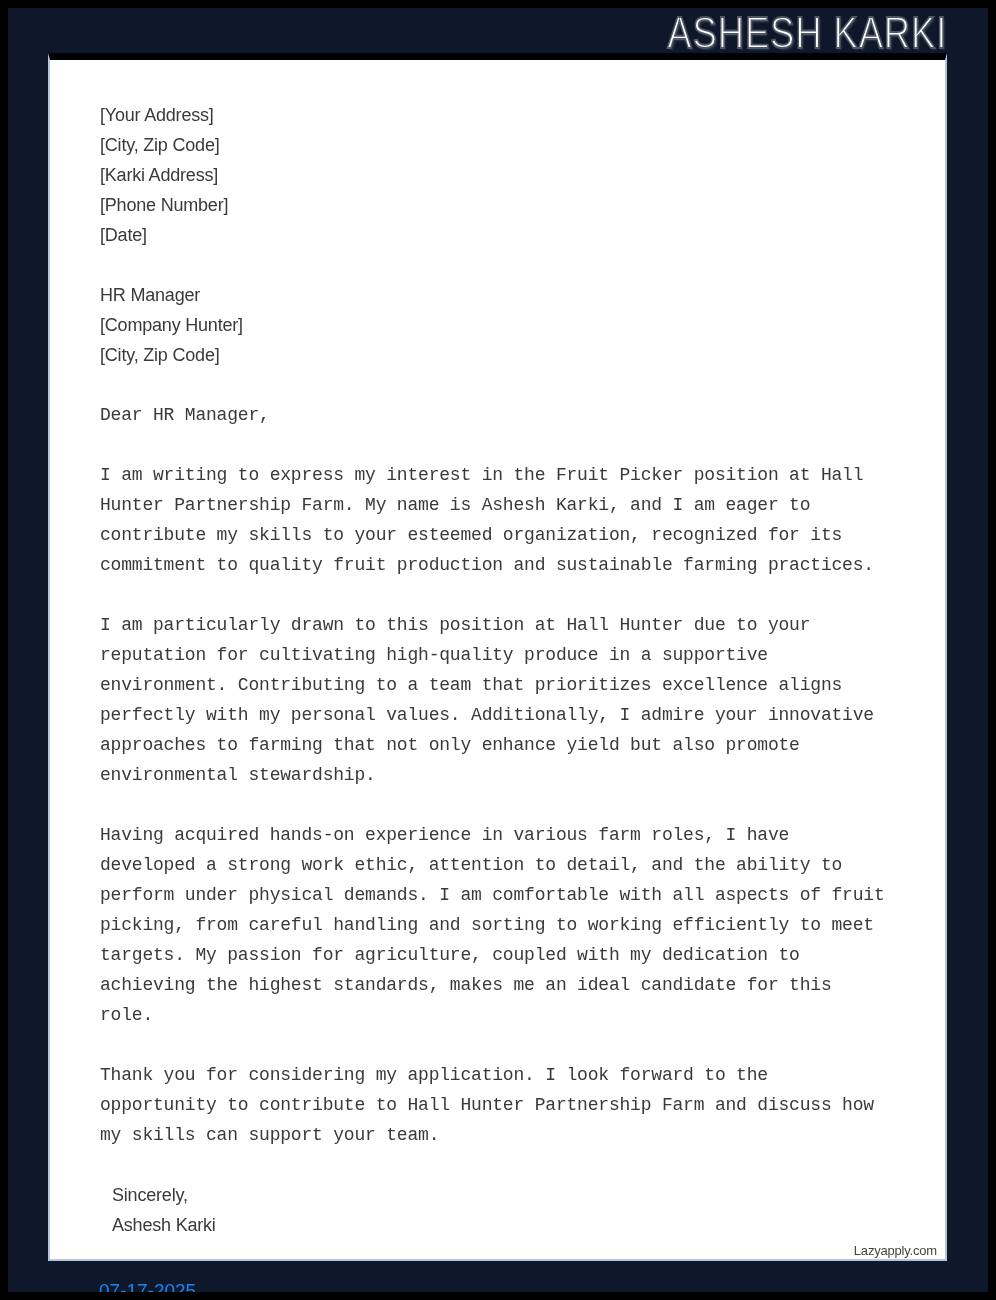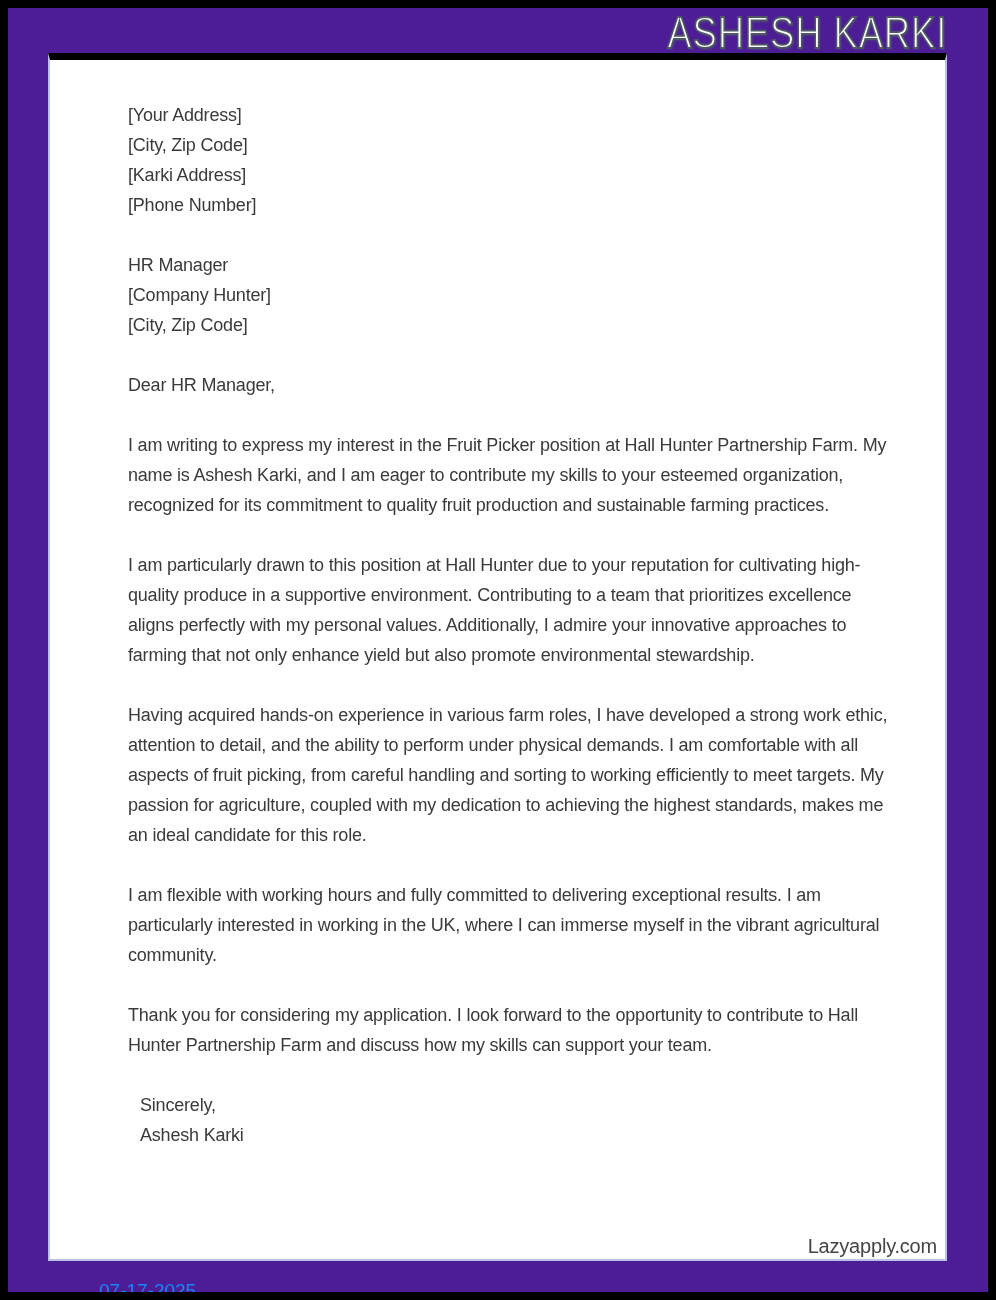--- a/index.html
+++ b/index.html
@@ -10,21 +10,21 @@
     width: 996px;
     height: 1300px;
     background: #000000;
     position: relative;
     overflow: hidden;
     font-family: "Liberation Sans", "DejaVu Sans", sans-serif;
   }
   .canvas {
     position: absolute;
     left: 8px; top: 8px; right: 8px; bottom: 8px;
-    background: #4c1d95;
+    background: #0f172a;
     overflow: hidden;
   }
   .header-title {
     position: absolute;
     top: 0px;
     right: 41px;
     font-size: 44px;
     line-height: 50px;
     font-weight: 400;
     letter-spacing: 1px;
@@ -43,40 +43,41 @@
     height: 1208px;
     box-sizing: border-box;
     background: #ffffff;
     border-top: 7px solid #000000;
     border-left: 2px solid #b9c4e4;
     border-right: 2px solid #b9c4e4;
     border-bottom: 2px solid #b9c4e4;
     overflow: hidden;
   }
   .letter {
-    padding: 40px 50px 0 78px;
+    padding: 40px 50px 0 50px;
     font-size: 18px;
     line-height: 30px;
     letter-spacing: -0.2px;
     color: #3a3a3a;
   }
   .letter .block {
     margin: 0 0 30px 0;
   }
   .letter p {
     margin: 0 0 30px 0;
+    font-family: Liberation Mono, monospace;
   }
   .closing-block {
     margin: 12px;
   }
   .lazyapply {
     position: absolute;
     right: 8px;
     bottom: 1px;
-    font-size: 20px;
+    font-size: 13px;
     letter-spacing: -0.2px;
     color: #454545;
     text-decoration: none;
   }
   .date-link {
     position: absolute;
     left: 91px;
     top: 1272px;
     font-size: 19px;
     color: #1787f8;
@@ -92,34 +93,34 @@
   <div class="header-title">ASHESH KARKI</div>
 
   <div class="page">
     <div class="letter">
 
       <div class="block">
         <div>[Your Address]</div>
         <div>[City, Zip Code]</div>
         <div>[Karki Address]</div>
         <div>[Phone Number]</div>
+        <div>[Date]</div>
       </div>
 
       <div class="block">
         <div>HR Manager</div>
         <div>[Company Hunter]</div>
         <div>[City, Zip Code]</div>
       </div>
 
       <p>Dear HR Manager,</p>
 
       <p>I am writing to express my interest in the Fruit Picker position at Hall Hunter Partnership Farm. My name is Ashesh Karki, and I am eager to contribute my skills to your esteemed organization, recognized for its commitment to quality fruit production and sustainable farming practices.</p>
       <p>I am particularly drawn to this position at Hall Hunter due to your reputation for cultivating high-quality produce in a supportive environment. Contributing to a team that prioritizes excellence aligns perfectly with my personal values. Additionally, I admire your innovative approaches to farming that not only enhance yield but also promote environmental stewardship.</p>
       <p>Having acquired hands-on experience in various farm roles, I have developed a strong work ethic, attention to detail, and the ability to perform under physical demands. I am comfortable with all aspects of fruit picking, from careful handling and sorting to working efficiently to meet targets. My passion for agriculture, coupled with my dedication to achieving the highest standards, makes me an ideal candidate for this role.</p>
-      <p>I am flexible with working hours and fully committed to delivering exceptional results. I am particularly interested in working in the UK, where I can immerse myself in the vibrant agricultural community.</p>
       <p>Thank you for considering my application. I look forward to the opportunity to contribute to Hall Hunter Partnership Farm and discuss how my skills can support your team.</p>
 
       <div class="closing-block">
         <div>Sincerely,</div>
         <div>Ashesh Karki</div>
       </div>
 
     </div>
 
     <a class="lazyapply">Lazyapply.com</a>

